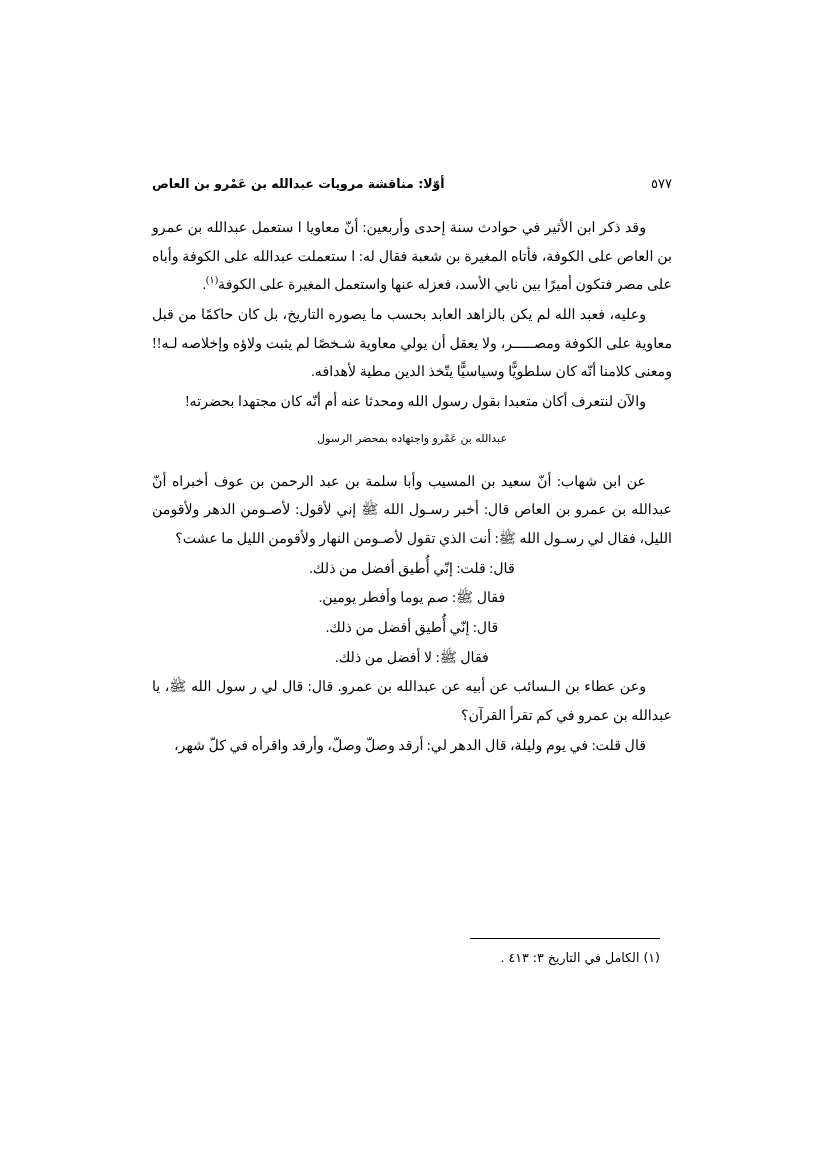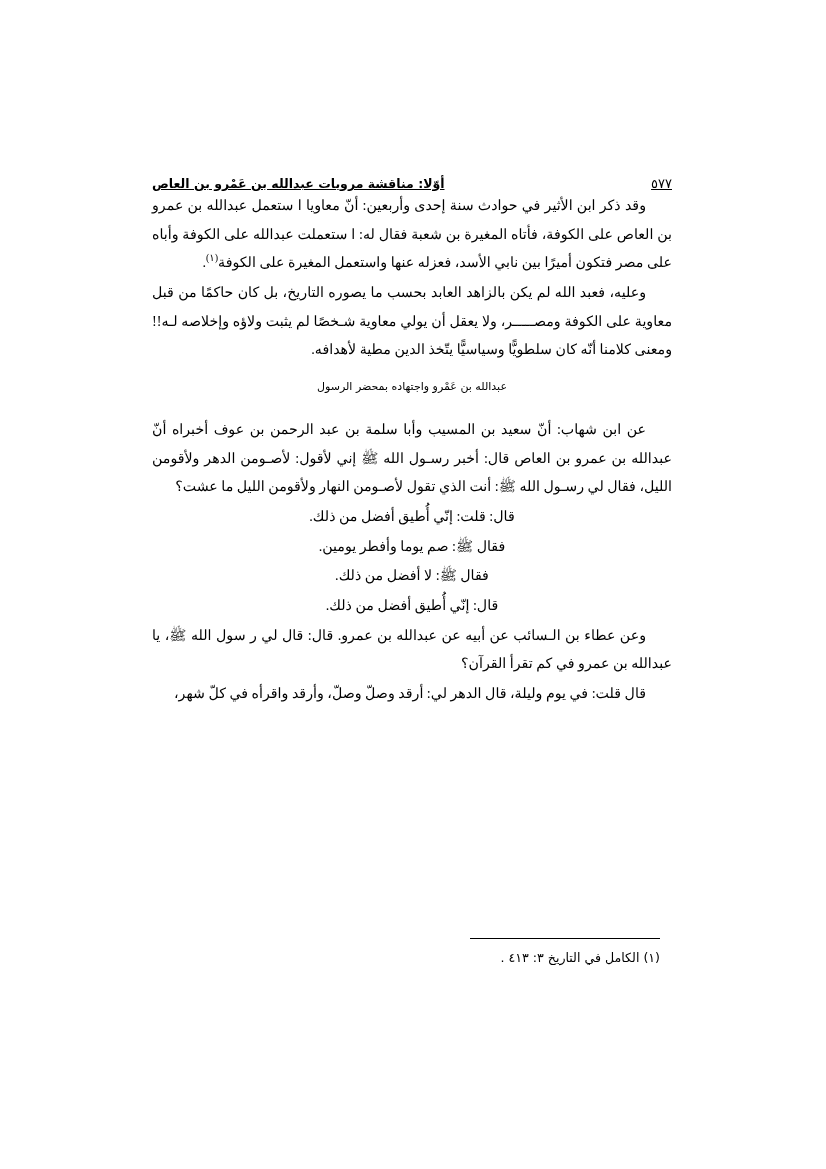--- a/index.html
+++ b/index.html
@@ -29,21 +29,21 @@
     top: 176px;
     width: 520px;
   }
   .header-row {
     display: flex;
     flex-direction: row-reverse;
     justify-content: space-between;
     align-items: flex-end;
     font-size: 12.5px;
     font-weight: bold;
-    text-decoration: underline;
+    margin-bottom: 22px;
   }
   .header-title {
     direction: rtl;
     text-align: right;
     letter-spacing: 0px;
   }
   .page-number {
     direction: rtl;
     font-weight: normal;
     font-size: 13px;
@@ -105,28 +105,29 @@
 
     <div class="header-row">
       <div class="header-title">أوّلا: مناقشة مرويات عبدالله بن عَمْرو بن العاص</div>
       <div class="page-number">٥٧٧</div>
     </div>
 
     <p class="body"><span>وقد ذكر ابن الأثير في حوادث  سنة إحدى وأربعين: أنّ معاويا ا ستعمل عبدالله بن عمرو بن العاص على الكوفة، فأتاه المغيرة بن شعبة فقال له: ا ستعملت عبدالله على الكوفة وأباه على مصر فتكون أميرًا بين نابي الأسد، فعزله عنها واستعمل المغيرة على الكوفة</span><span class="sup">(١)</span>.</p>
 
     <p class="body">وعليه، فعبد الله لم يكن بالزاهد العابد بحسب ما يصوره التاريخ، بل كان حاكمًا من قبل معاوية على الكوفة ومصـــــر، ولا يعقل أن يولي معاوية شـخصًا لم يثبت ولاؤه وإخلاصه لـه!! ومعنى كلامنا أنّه كان سلطويًّا وسياسيًّا يتّخذ الدين مطية لأهدافه.</p>
 
+    <p class="body">والآن لنتعرف أكان متعبدا بقول رسول الله ومحدثا عنه أم أنّه كان مجتهدا بحضرته!</p>
 
     <h2 class="section">عبدالله بن عَمْرو واجتهاده بمحضر الرسول</h2>
 
     <p class="body">عن ابن شهاب: أنّ سعيد بن المسيب وأبا سلمة بن عبد الرحمن بن عوف أخبراه أنّ عبدالله بن عمرو بن العاص قال: أخبر رسـول الله ﷺ إني لأقول: لأصـومن الدهر ولأقومن الليل، فقال لي رسـول الله ﷺ: أنت الذي تقول لأصـومن النهار ولأقومن الليل ما عشت؟</p>
     <p class="body center">قال: قلت: إنّي أُطيق أفضل من ذلك.</p>
     <p class="body center">فقال ﷺ: صم يوما وأفطر يومين.</p>
+    <p class="body center">قال: إنّي أُطيق أفضل من ذلك.</p>
     <p class="body center">فقال ﷺ: لا أفضل من ذلك.</p>
-    <p class="body center">قال: إنّي أُطيق أفضل من ذلك.</p>
     <p class="body">وعن عطاء بن الـسائب عن أبيه عن عبدالله بن عمرو. قال: قال لي ر سول الله ﷺ، يا عبدالله بن عمرو في كم تقرأ القرآن؟</p>
     <p class="body">قال قلت: في يوم وليلة، قال الدهر لي: أرقد وصلّ وصلّ، وأرقد واقرأه في كلّ شهر،</p>
 
   </div>
 
   <div class="footnote-wrap">
     <div class="footnote-rule"></div>
     <p class="footnote">(١) الكامل في التاريخ ٣: ٤١٣ .</p>
   </div>
 

